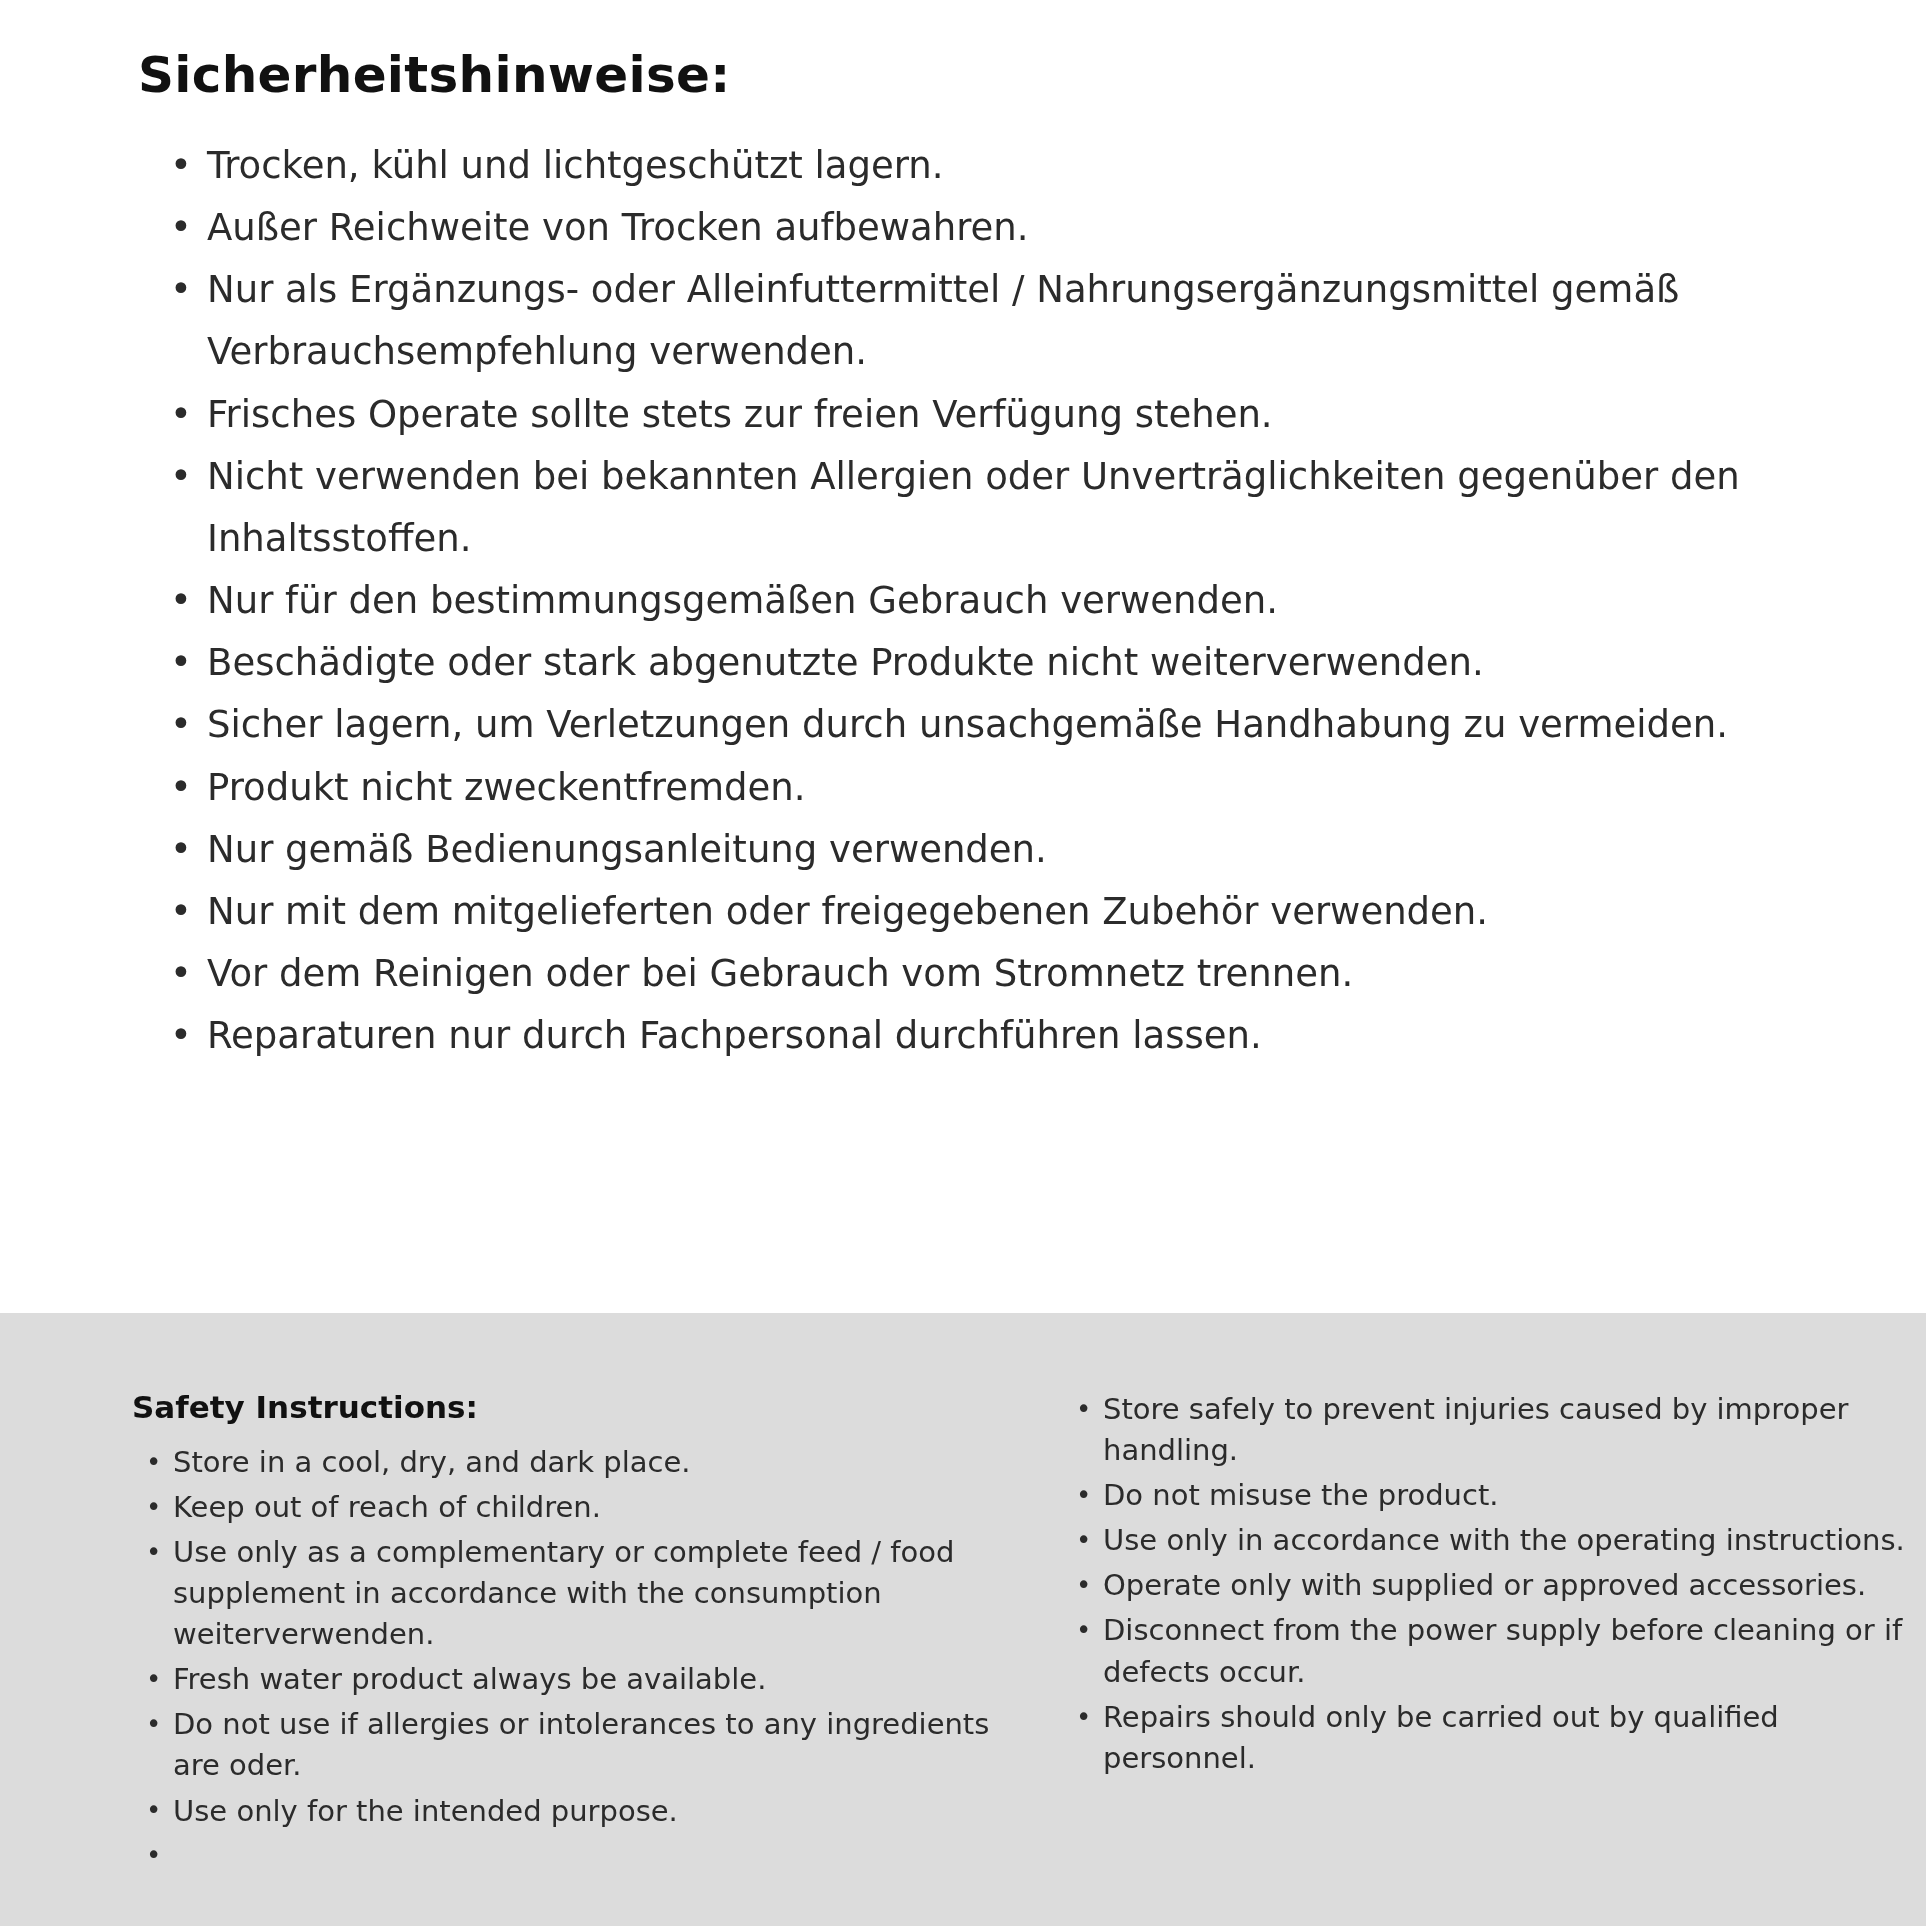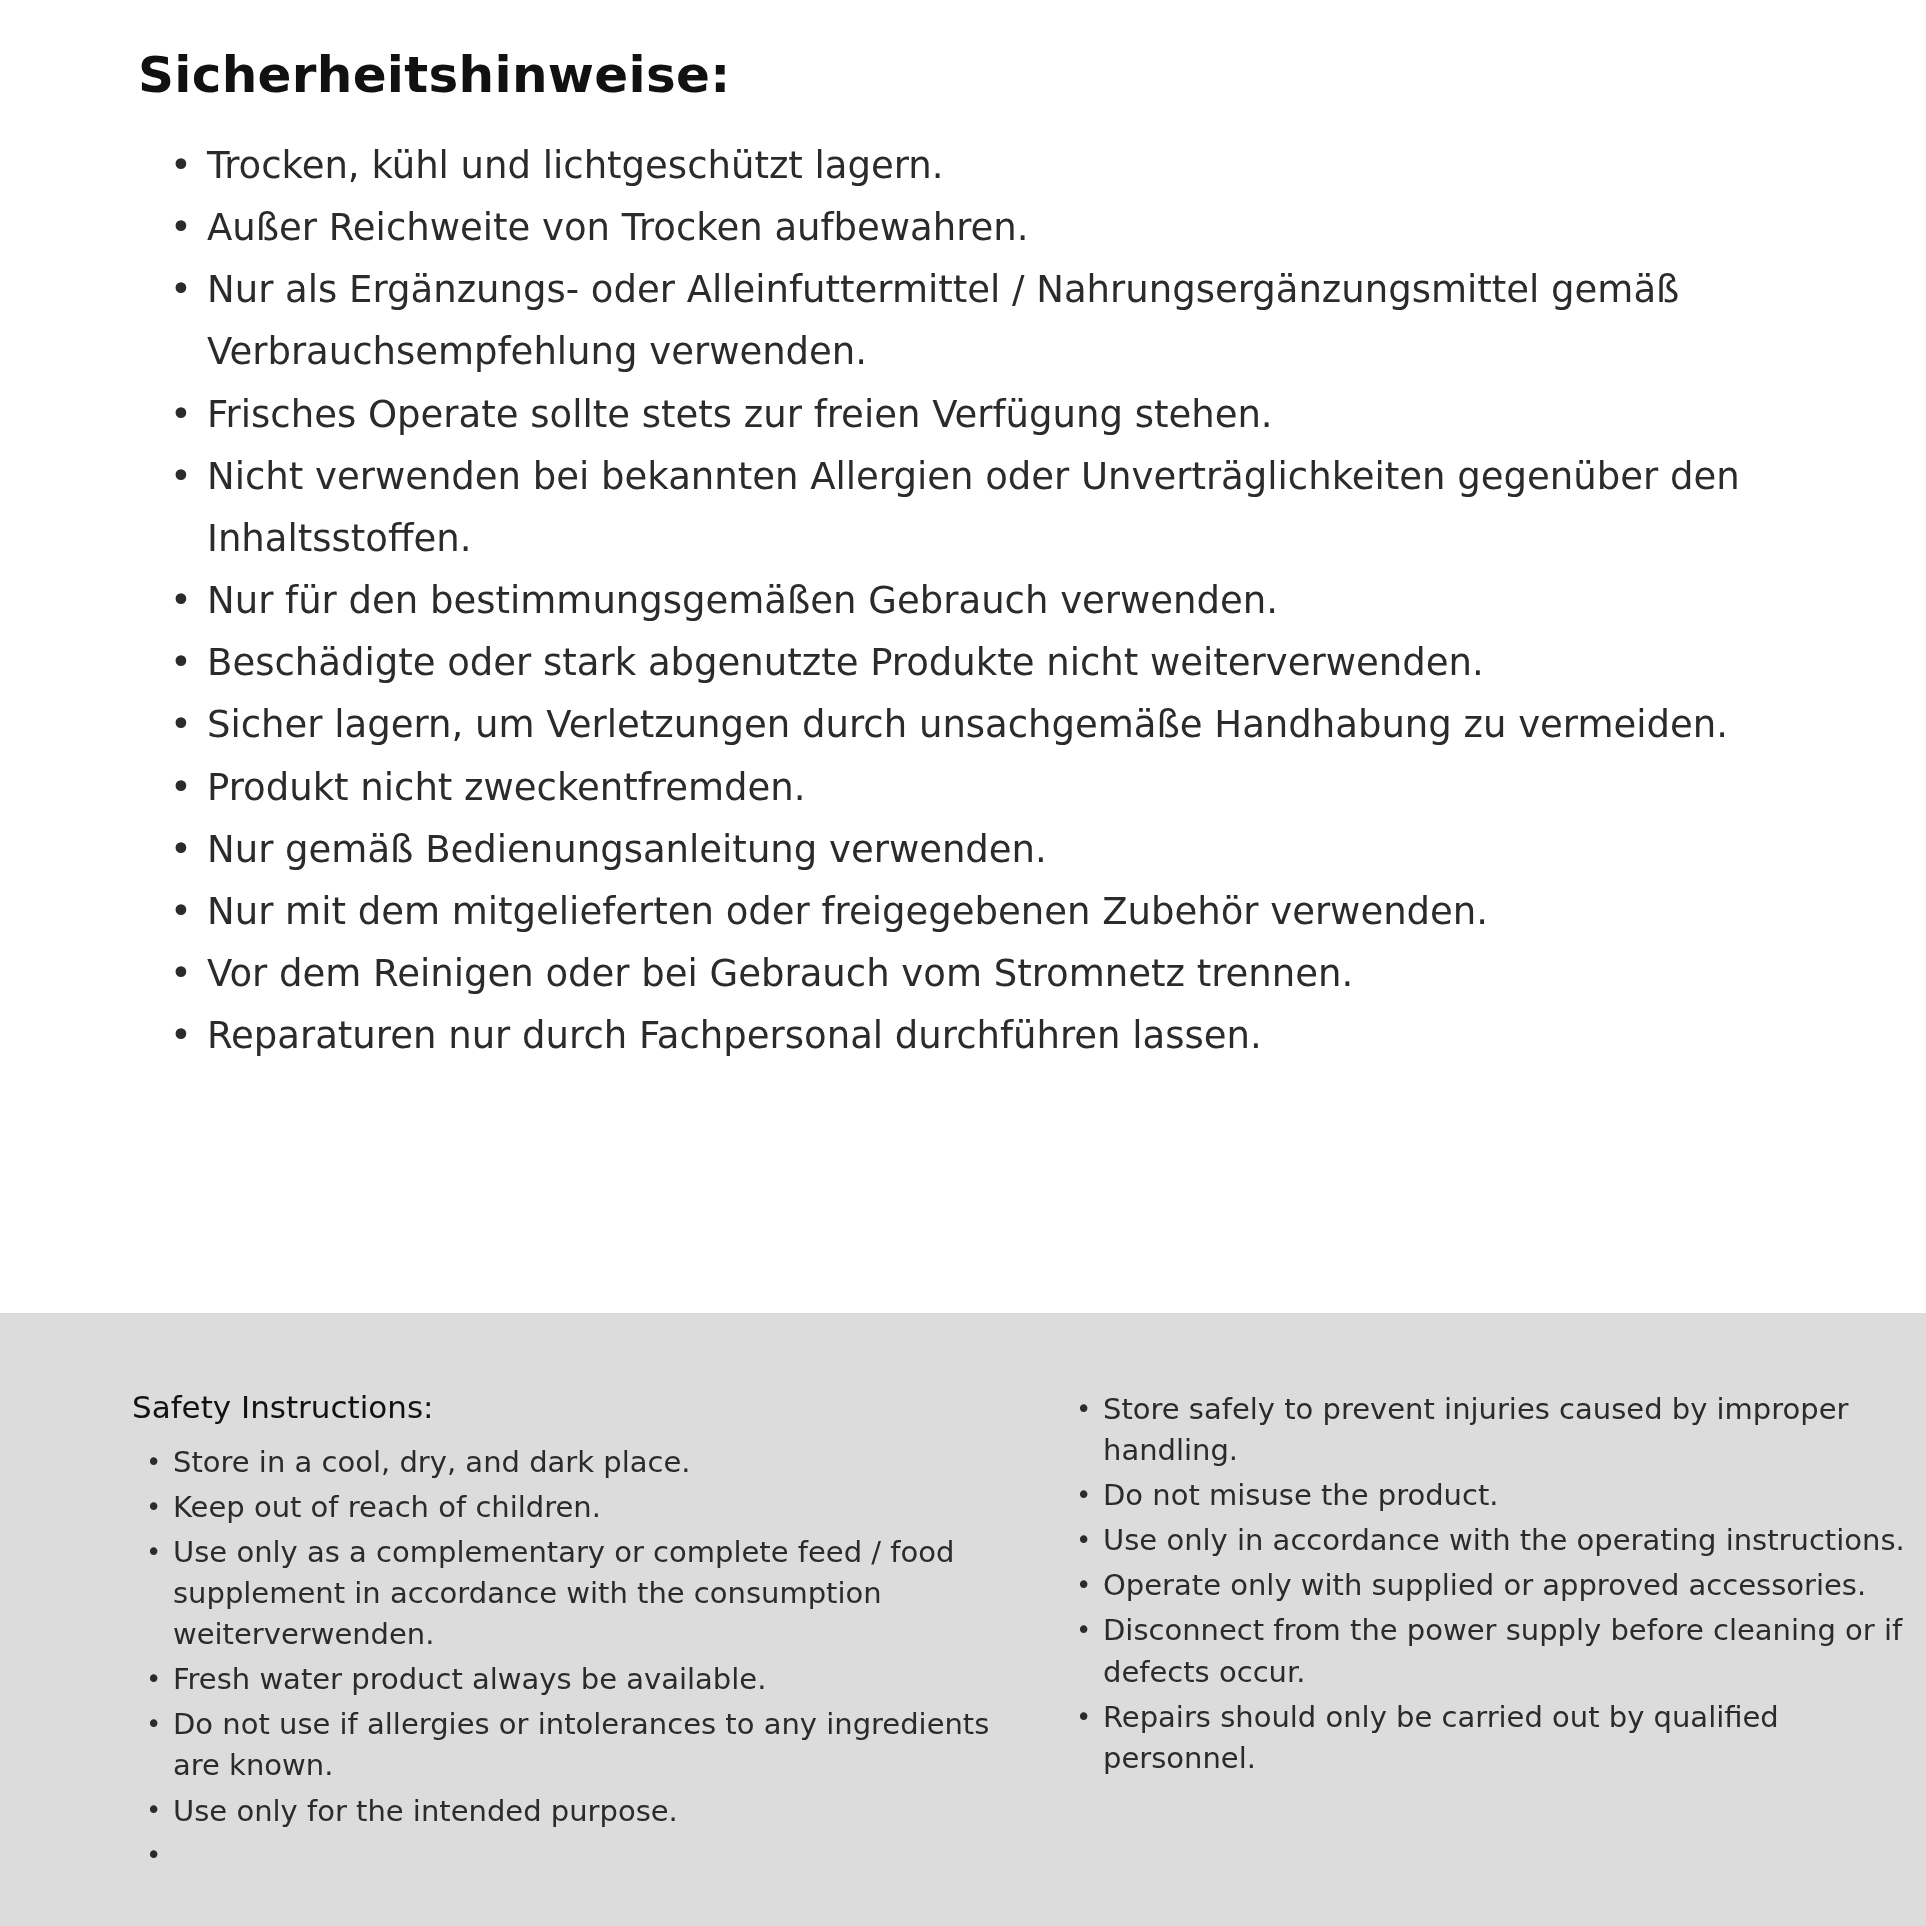--- a/index.html
+++ b/index.html
@@ -60,21 +60,21 @@
     box-sizing: border-box;
     display: flex;
     gap: 71px;
   }
   .col { box-sizing: border-box; }
   .col-left { width: 873px; flex: 0 0 auto; }
   .col-right { width: 835px; flex: 0 0 auto; }
 
   .english-title {
     font-size: 31px;
-    font-weight: 400;
+    font-weight: 700;
     color: #111111;
     margin: 0 0 16.7px 0;
   }
   .english-list {
     list-style: none;
     margin: 0;
     padding: 0 0 0 14px;
   }
   .col-right .english-list { padding-left: 0; }
   .english-list li {
@@ -171,21 +171,21 @@
         <li>
             <span class="bullet">•</span>
             <span>Use only as a complementary or complete feed / food supplement in accordance with the consumption weiterverwenden.</span>
           </li>
         <li>
             <span class="bullet">•</span>
             <span>Fresh water product always be available.</span>
           </li>
         <li>
             <span class="bullet">•</span>
-            <span>Do not use if allergies or intolerances to any ingredients are known.</span>
+            <span>Do not use if allergies or intolerances to any ingredients are oder.</span>
           </li>
         <li>
             <span class="bullet">•</span>
             <span>Use only for the intended purpose.</span>
           </li>
         <li>
             <span class="bullet">•</span>
           </li>
       </ul>
     </div>

